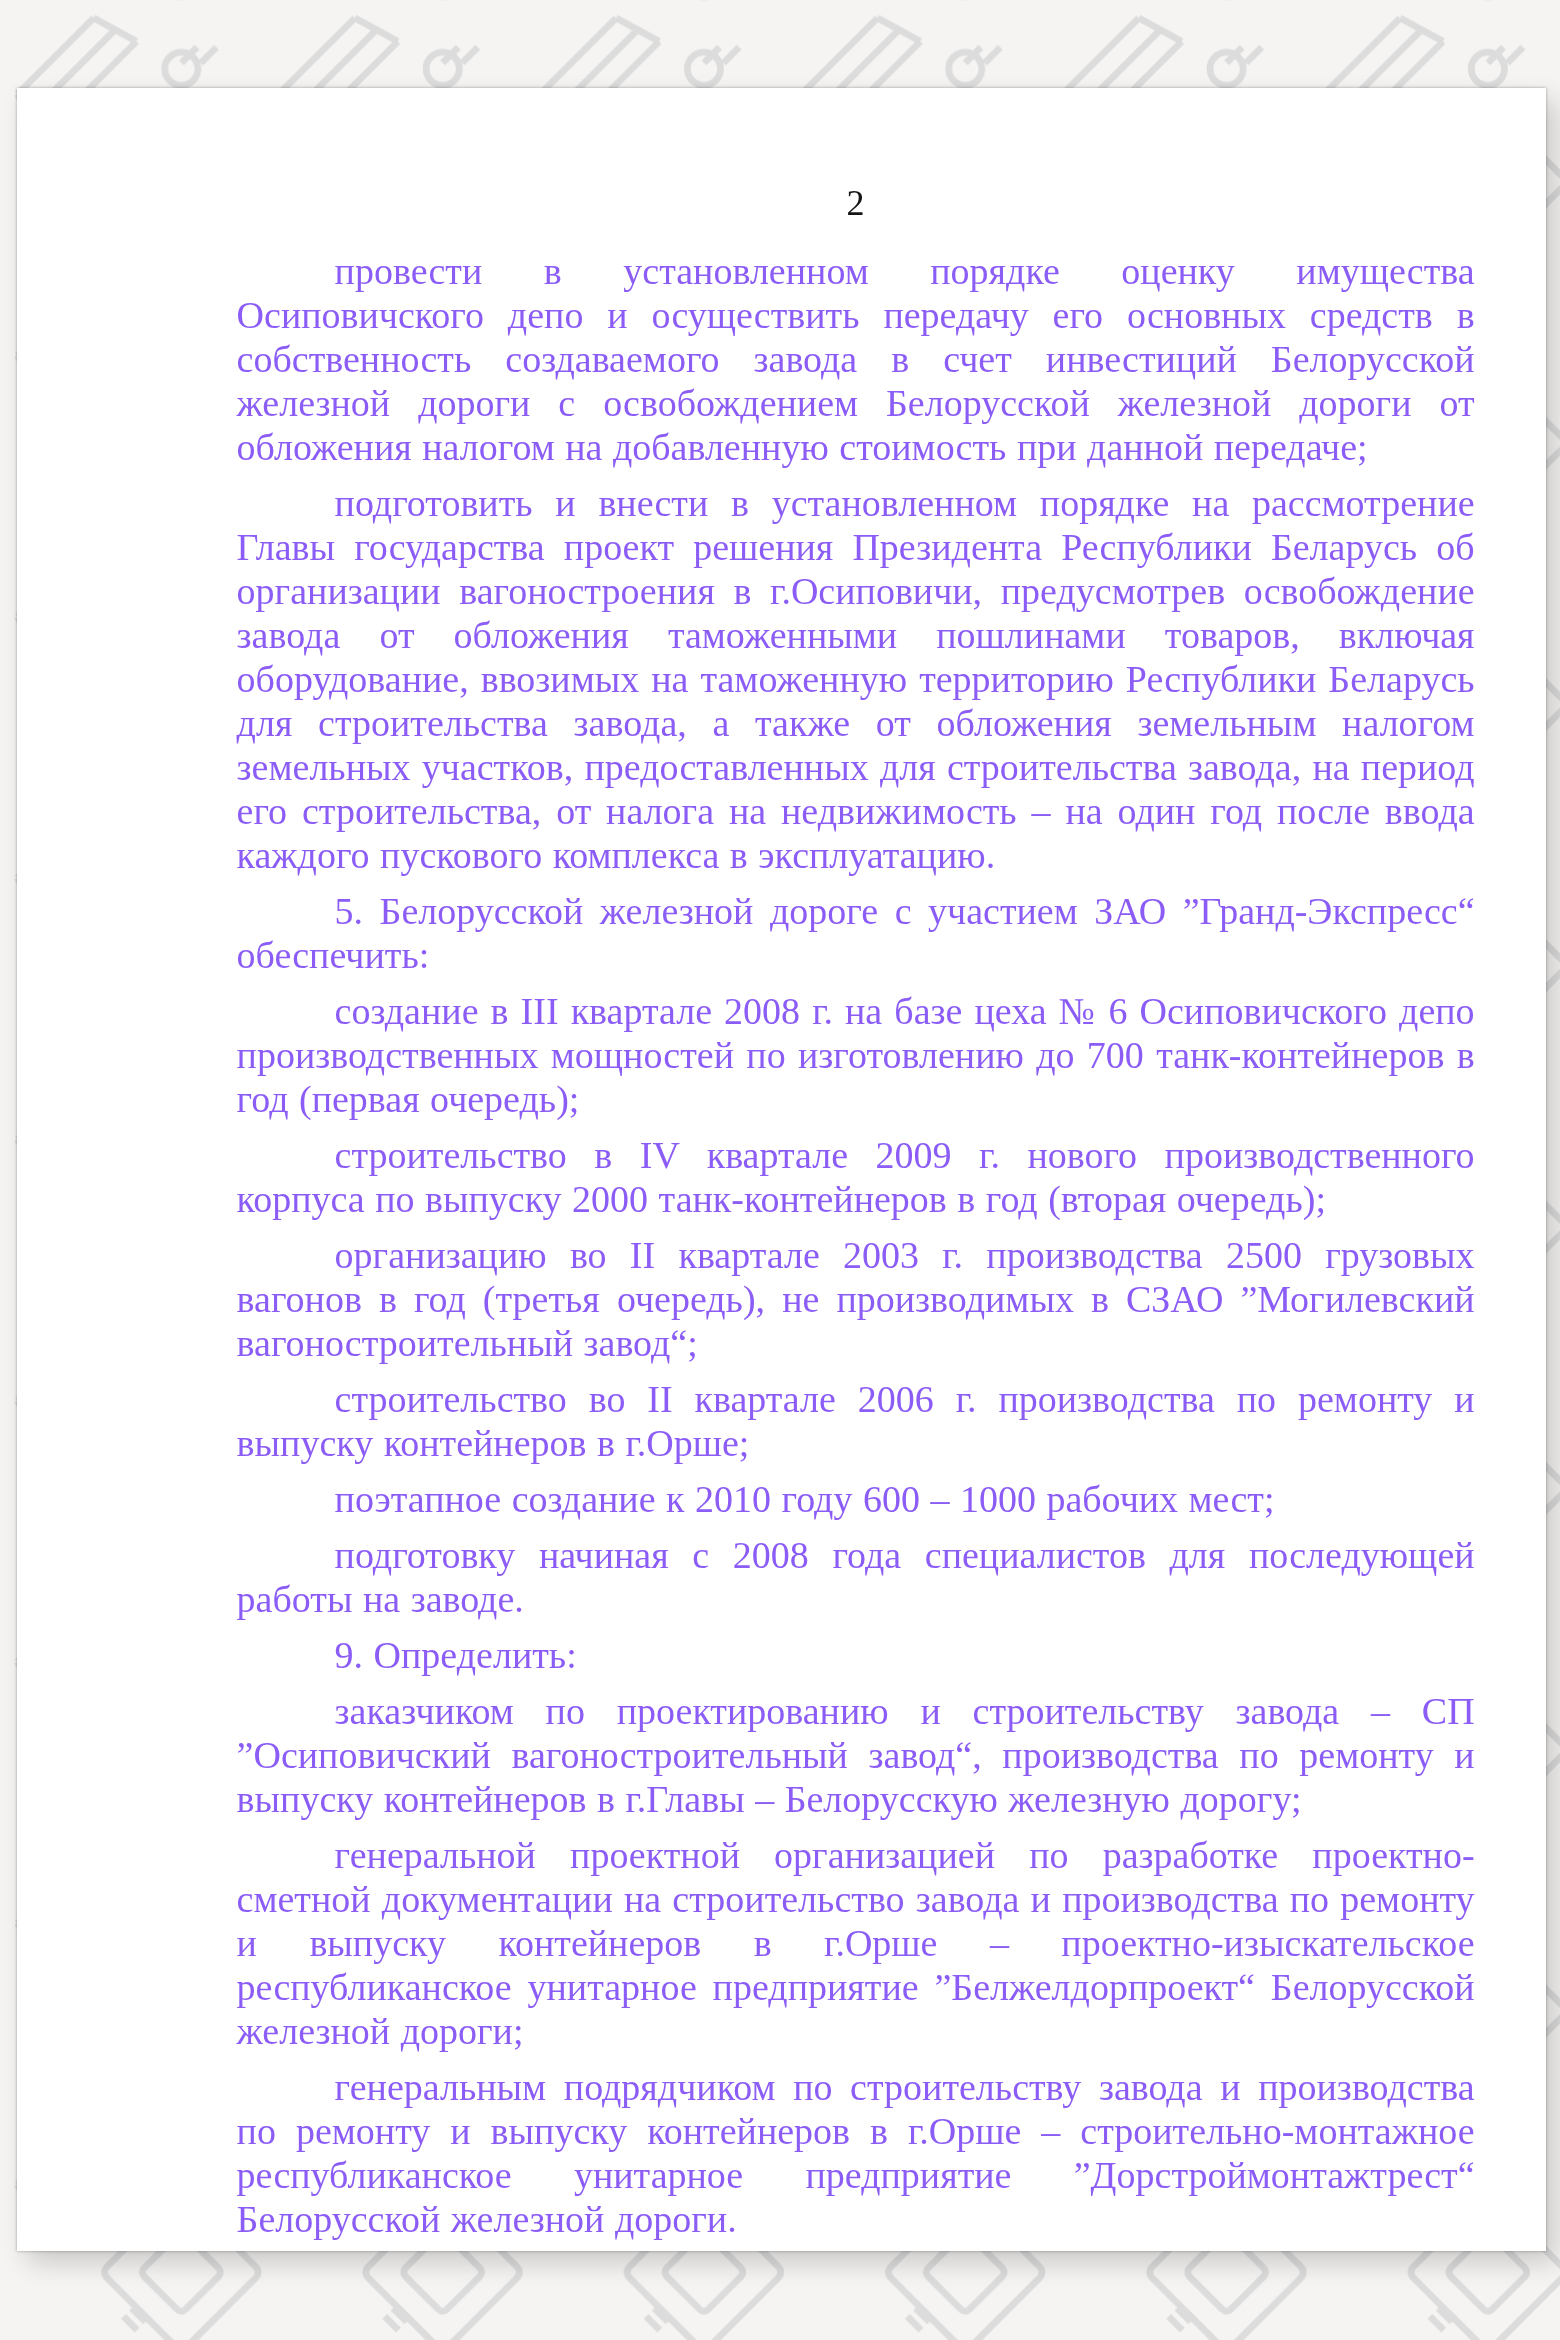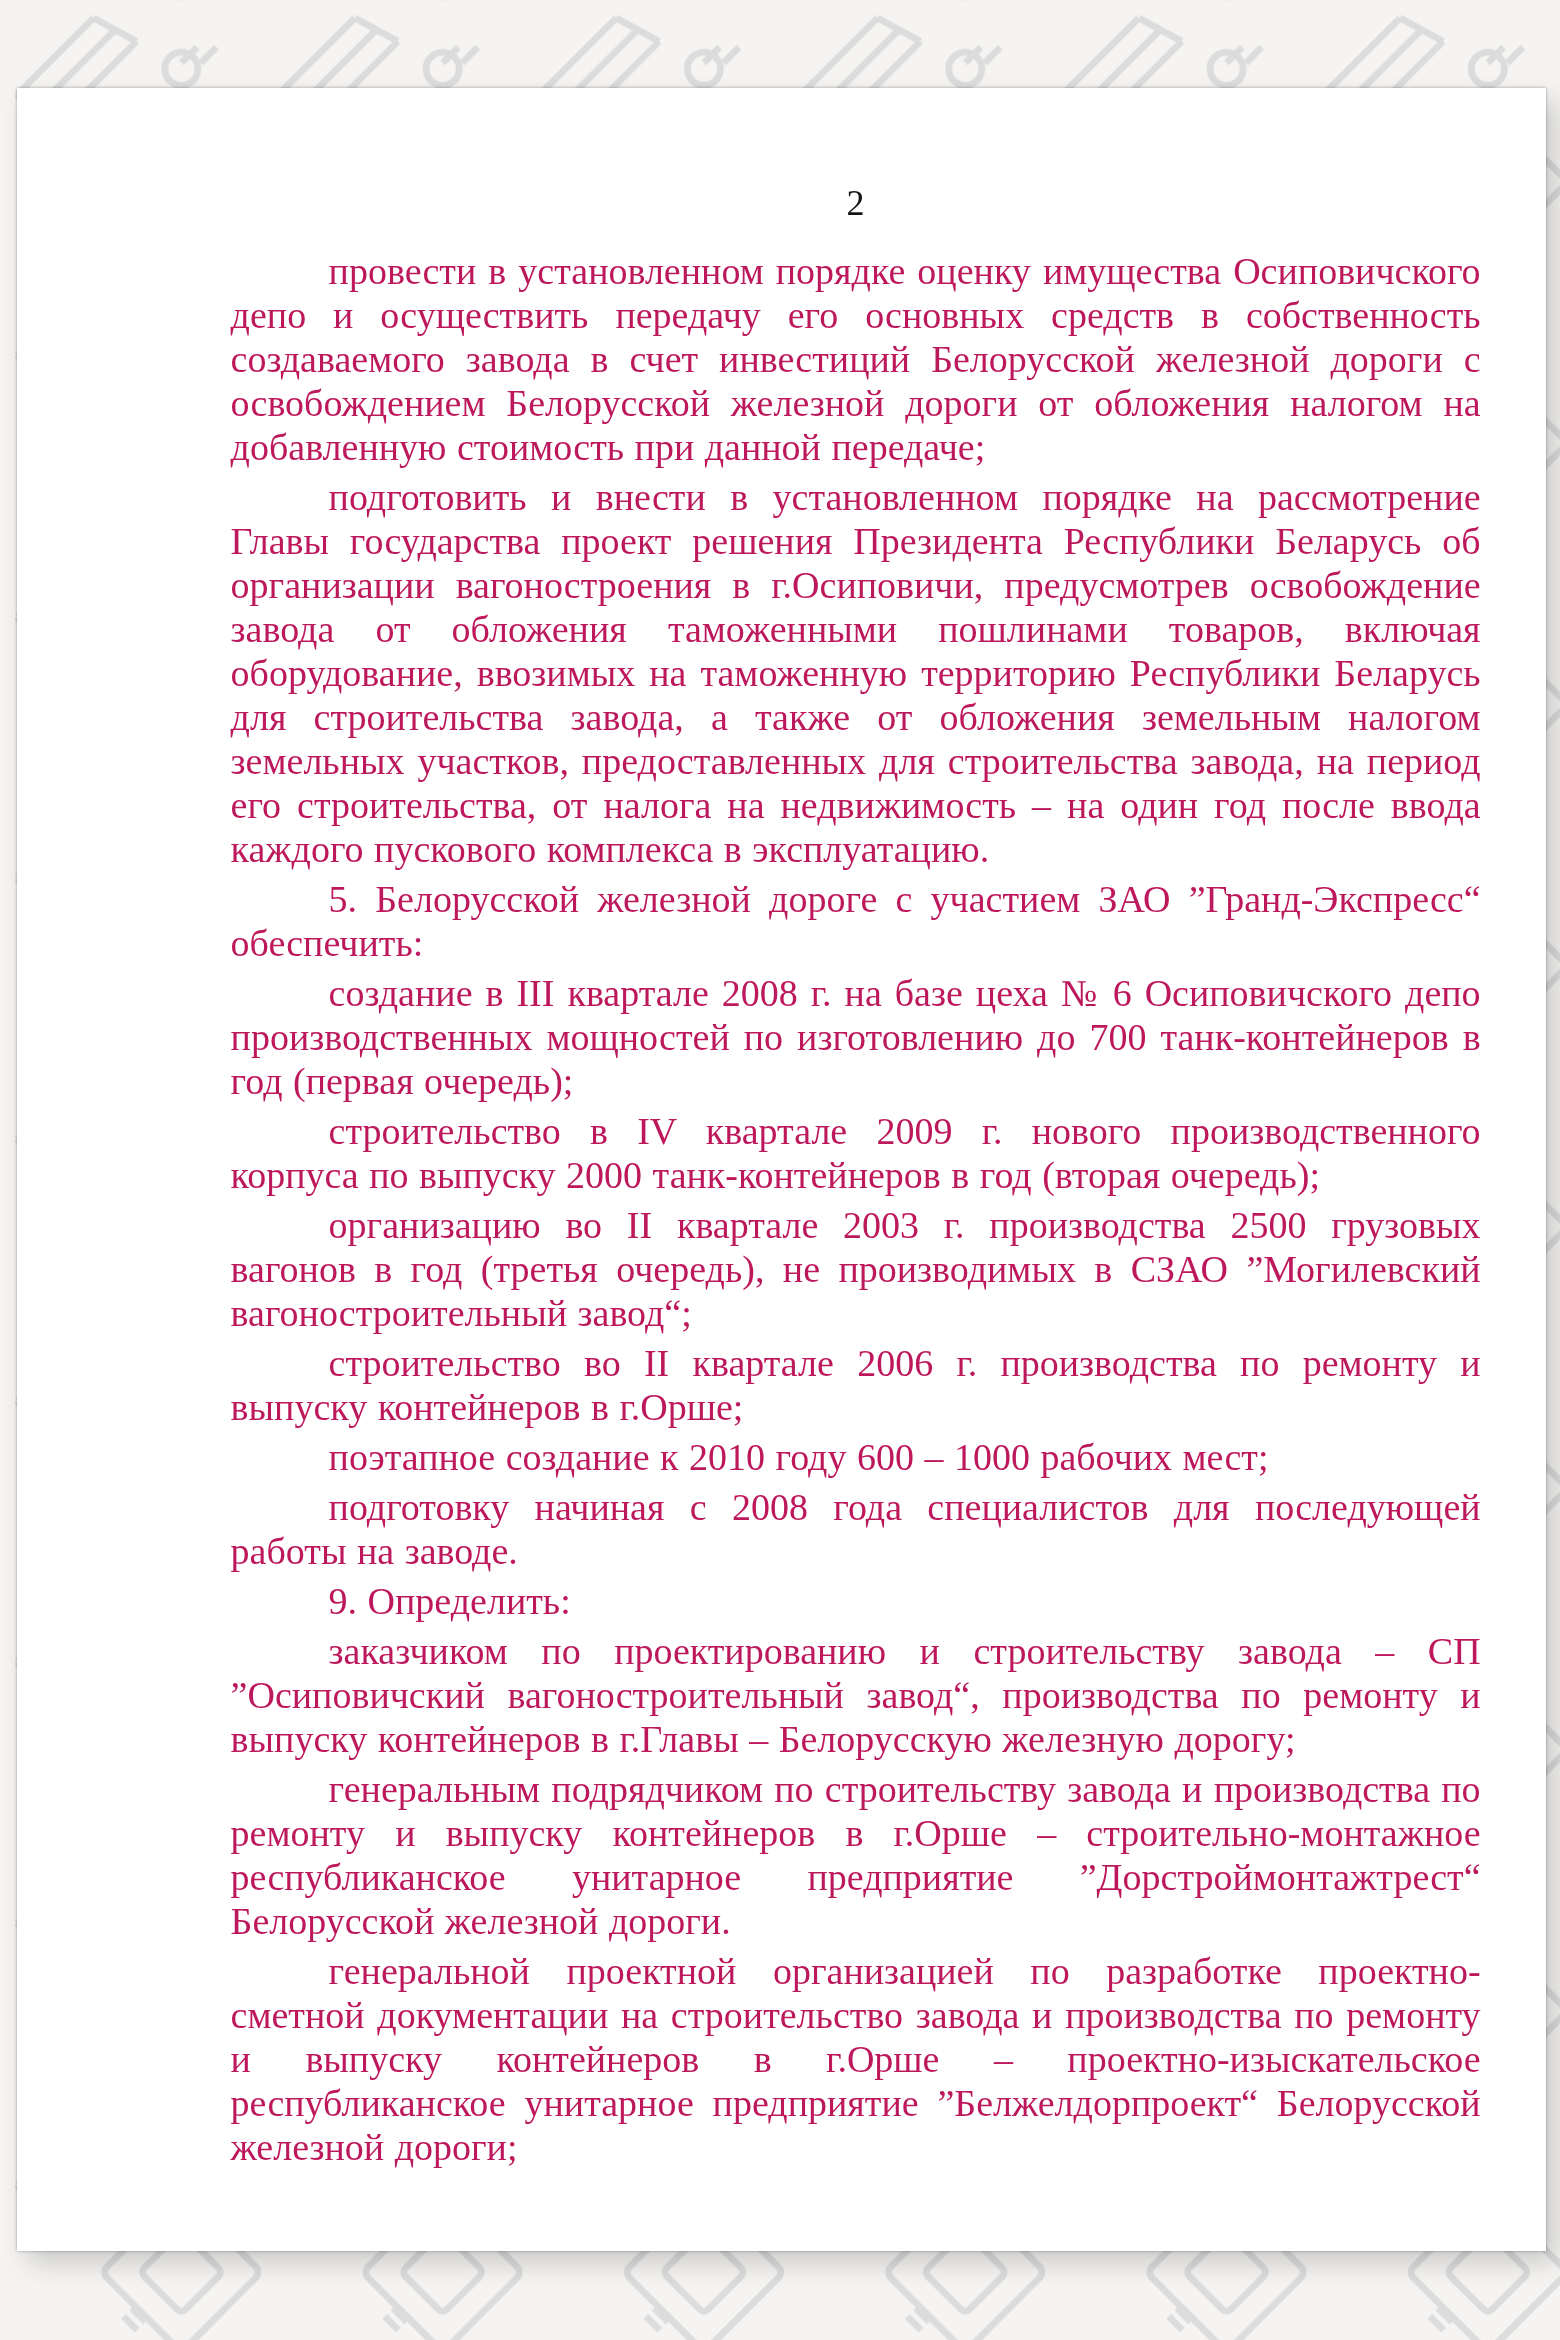--- a/index.html
+++ b/index.html
@@ -37,26 +37,26 @@
     box-shadow: 0 0 2.9px rgba(0,0,0,0.35), 9.8px 11.7px 25px rgba(0,0,0,0.18);
   }
   .page-number {
     text-align: center;
     font-size: 36px;
     line-height: 44px;
     color: #141414;
     margin: 0 0 24.4px 0;
   }
   .body-text p {
-    margin: 6px;
+    margin: 12px;
     text-indent: 98px;
     text-align: justify;
     font-size: 38px;
     line-height: 44px;
-    color: #be185d;
+    color: #8b5cf6;
     word-spacing: 1px;
   }
 </style>
 </head>
 <body>
 
 <div class="backdrop">
   <svg xmlns="http://www.w3.org/2000/svg" viewBox="0 0 1600 2400" width="1560" height="2341">
     <defs>
       <pattern id="orn" width="268" height="268" patternUnits="userSpaceOnUse">
@@ -83,17 +83,17 @@
     <p>подготовить и внести в установленном порядке на рассмотрение Главы государства проект решения Президента Республики Беларусь об организации вагоностроения в г.Осиповичи, предусмотрев освобождение завода от обложения таможенными пошлинами товаров, включая оборудование, ввозимых на таможенную территорию Республики Беларусь для строительства завода, а также от обложения земельным налогом земельных участков, предоставленных для строительства завода, на период его строительства, от налога на недвижимость – на один год после ввода каждого пускового комплекса в эксплуатацию.</p>
     <p>5. Белорусской железной дороге с участием ЗАО ”Гранд-Экспресс“ обеспечить:</p>
     <p>создание в III квартале 2008 г. на базе цеха № 6 Осиповичского депо производственных мощностей по изготовлению до 700 танк-контейнеров в год (первая очередь);</p>
     <p>строительство в IV квартале 2009 г. нового производственного корпуса по выпуску 2000 танк-контейнеров в год (вторая очередь);</p>
     <p>организацию во II квартале 2003 г. производства 2500 грузовых вагонов в год (третья очередь), не производимых в СЗАО ”Могилевский вагоностроительный завод“;</p>
     <p>строительство во II квартале 2006 г. производства по ремонту и выпуску контейнеров в г.Орше;</p>
     <p>поэтапное создание к 2010 году 600 – 1000 рабочих мест;</p>
     <p>подготовку начиная с 2008 года специалистов для последующей работы на заводе.</p>
     <p>9. Определить:</p>
     <p>заказчиком по проектированию и строительству завода – СП ”Осиповичский вагоностроительный завод“, производства по ремонту и выпуску контейнеров в г.Главы – Белорусскую железную дорогу;</p>
+    <p>генеральной проектной организацией по разработке проектно-сметной документации на строительство завода и производства по ремонту и выпуску контейнеров в г.Орше – проектно-изыскательское республиканское унитарное предприятие ”Белжелдорпроект“ Белорусской железной дороги;</p>
     <p>генеральным подрядчиком по строительству завода и производства по ремонту и выпуску контейнеров в г.Орше – строительно-монтажное республиканское унитарное предприятие ”Дорстроймонтажтрест“ Белорусской железной дороги.</p>
-    <p>генеральной проектной организацией по разработке проектно-сметной документации на строительство завода и производства по ремонту и выпуску контейнеров в г.Орше – проектно-изыскательское республиканское унитарное предприятие ”Белжелдорпроект“ Белорусской железной дороги;</p>
   </div>
 </div>
 
 
 </body></html>

